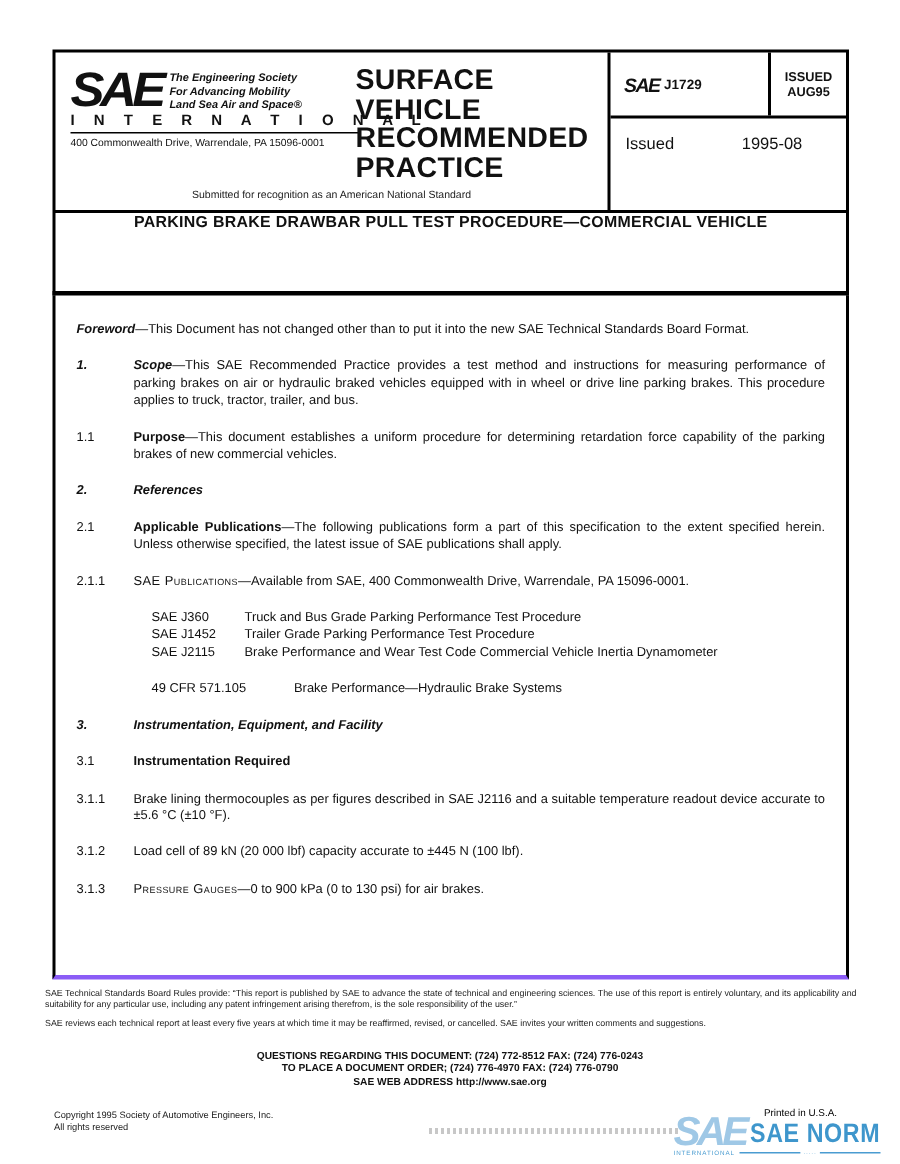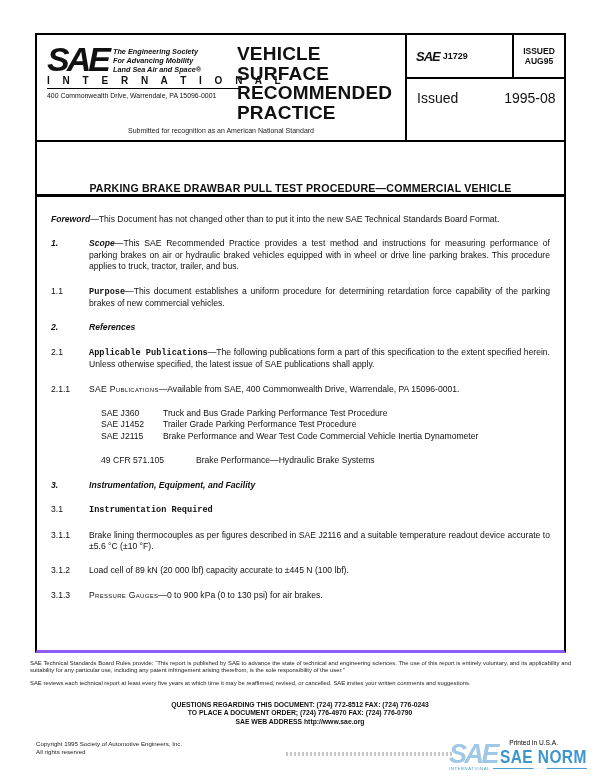--- a/index.html
+++ b/index.html
@@ -28,44 +28,44 @@
   .addr { font-size:6.9px; margin-top:3px; white-space:nowrap; }
   .doctype { position:absolute; left:200px; top:9px; font-size:19px; font-weight:bold; line-height:19.5px; letter-spacing:0.2px; }
   .submitted { position:absolute; bottom:6px; left:0; right:0; text-align:center; font-size:7px; color:#222; }
 
   .hdr-right { width:159px; border-left:2px solid #000; display:flex; flex-direction:column; }
   .hdr-right-top { display:flex; height:44px; border-bottom:2px solid #000; }
   .code-cell { flex:1; display:flex; align-items:center; padding-left:9px; }
   .code-brand { font-weight:900; font-style:italic; font-size:13px; letter-spacing:-1px; }
   .code-num { font-size:9px; font-weight:bold; margin-left:3px; }
   .status-cell { width:52px; border-left:2px solid #000; display:flex; flex-direction:column; align-items:center; justify-content:center; font-size:8.5px; font-weight:bold; line-height:10.5px; }
-  .hdr-right-bottom { flex:1; padding:11px 0 0 10px; font-size:14px; }
+  .hdr-right-bottom { flex:1; padding:11px 0 0 10px; font-size:11px; }
   .rev-value { margin-left:42px; }
 
   
   .titlebar {
     border-left:2px solid #000; border-right:2px solid #000; border-bottom:3px solid #000;
-    height:55px; display:flex; align-items:flex-end; justify-content:center;
+    height:55px; display:flex; align-items:flex-start; justify-content:center;
     font-size:10.6px; font-weight:bold; letter-spacing:0.2px; text-align:center;
   }
 
   
   .bodybox {
     border-left:2px solid #000; border-right:2px solid #000; border-bottom:3px solid #8b5cf6;
     height:456px; padding:17px 14px 0 14px; font-size:8.6px; line-height:11.4px;
     overflow:hidden;
   }
   .para { margin-bottom:13px; text-align:justify; }
   .hang { padding-left:12px; text-indent:-12px; }
   .row { display:flex; margin-bottom:13px; }
   .num { width:38px; flex-shrink:0; }
   .content { flex:1; text-align:justify; }
   .it { font-style:italic; font-weight:bold; }
   .h-bi { font-weight:bold; font-style:italic; }
-  .h-b { font-weight:bold;font-family:Liberation Mono, monospace; }
+  .h-b { font-weight:bold; }
   .h-sc { font-variant:small-caps; letter-spacing:0.3px; }
   .publist { margin-left:50px; margin-bottom:13px; }
   .pubrow { display:flex; }
   .pubcode { width:62px; flex-shrink:0; }
   .pubcode-wide { width:95px; flex-shrink:0; }
   .pubtitle { flex:1; }
 
   
   .footnotes { position:absolute; left:30px; width:541px; top:660px; font-size:5.9px; line-height:7.3px; color:#1c1c1c; text-align:justify; }
   .footnotes p + p { margin-top:5px; }
@@ -98,22 +98,22 @@
             <div class="taglines">
               <div>The Engineering Society</div>
               <div>For Advancing Mobility</div>
               <div>Land Sea Air and Space®</div>
             </div>
           </div>
           <div class="intl">I N T E R N A T I O N A L</div>
           <div class="addr">400 Commonwealth Drive, Warrendale, PA 15096-0001</div>
         </div>
         <div class="doctype">
+          <div>SURFACE</div>
           <div>VEHICLE</div>
-          <div>SURFACE</div>
           <div>RECOMMENDED</div>
           <div>PRACTICE</div>
         </div>
         <div class="submitted">Submitted for recognition as an American National Standard</div>
       </div>
       <div class="hdr-right">
         <div class="hdr-right-top">
           <div class="code-cell">
             <span class="code-brand">SAE</span>
             <span class="code-num">J1729</span>

